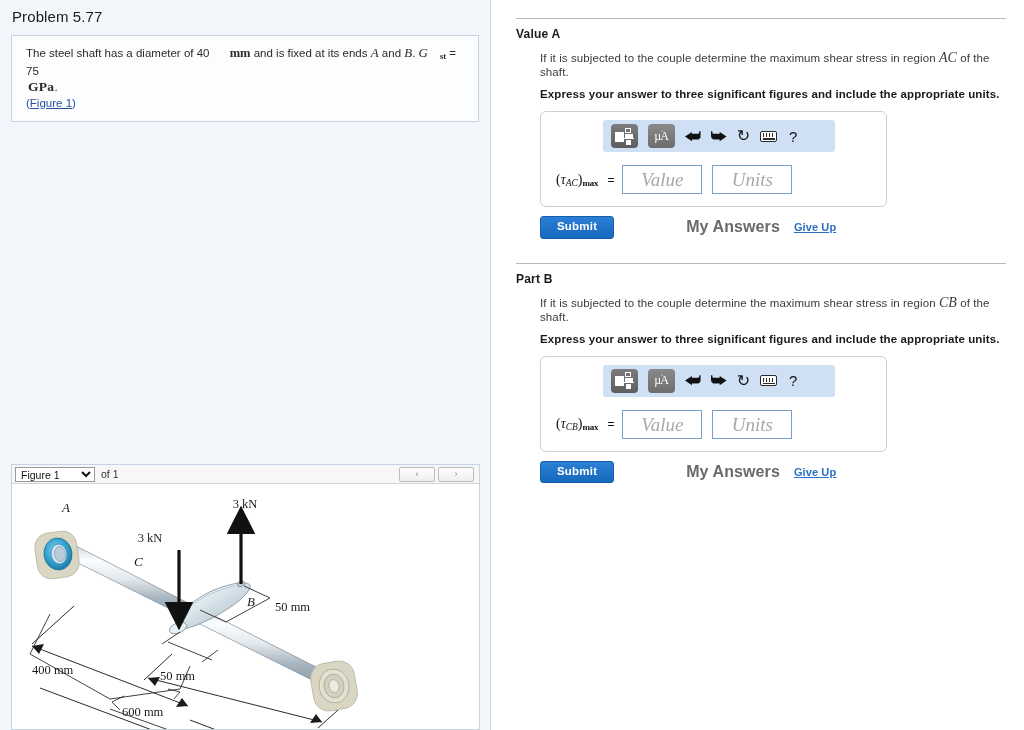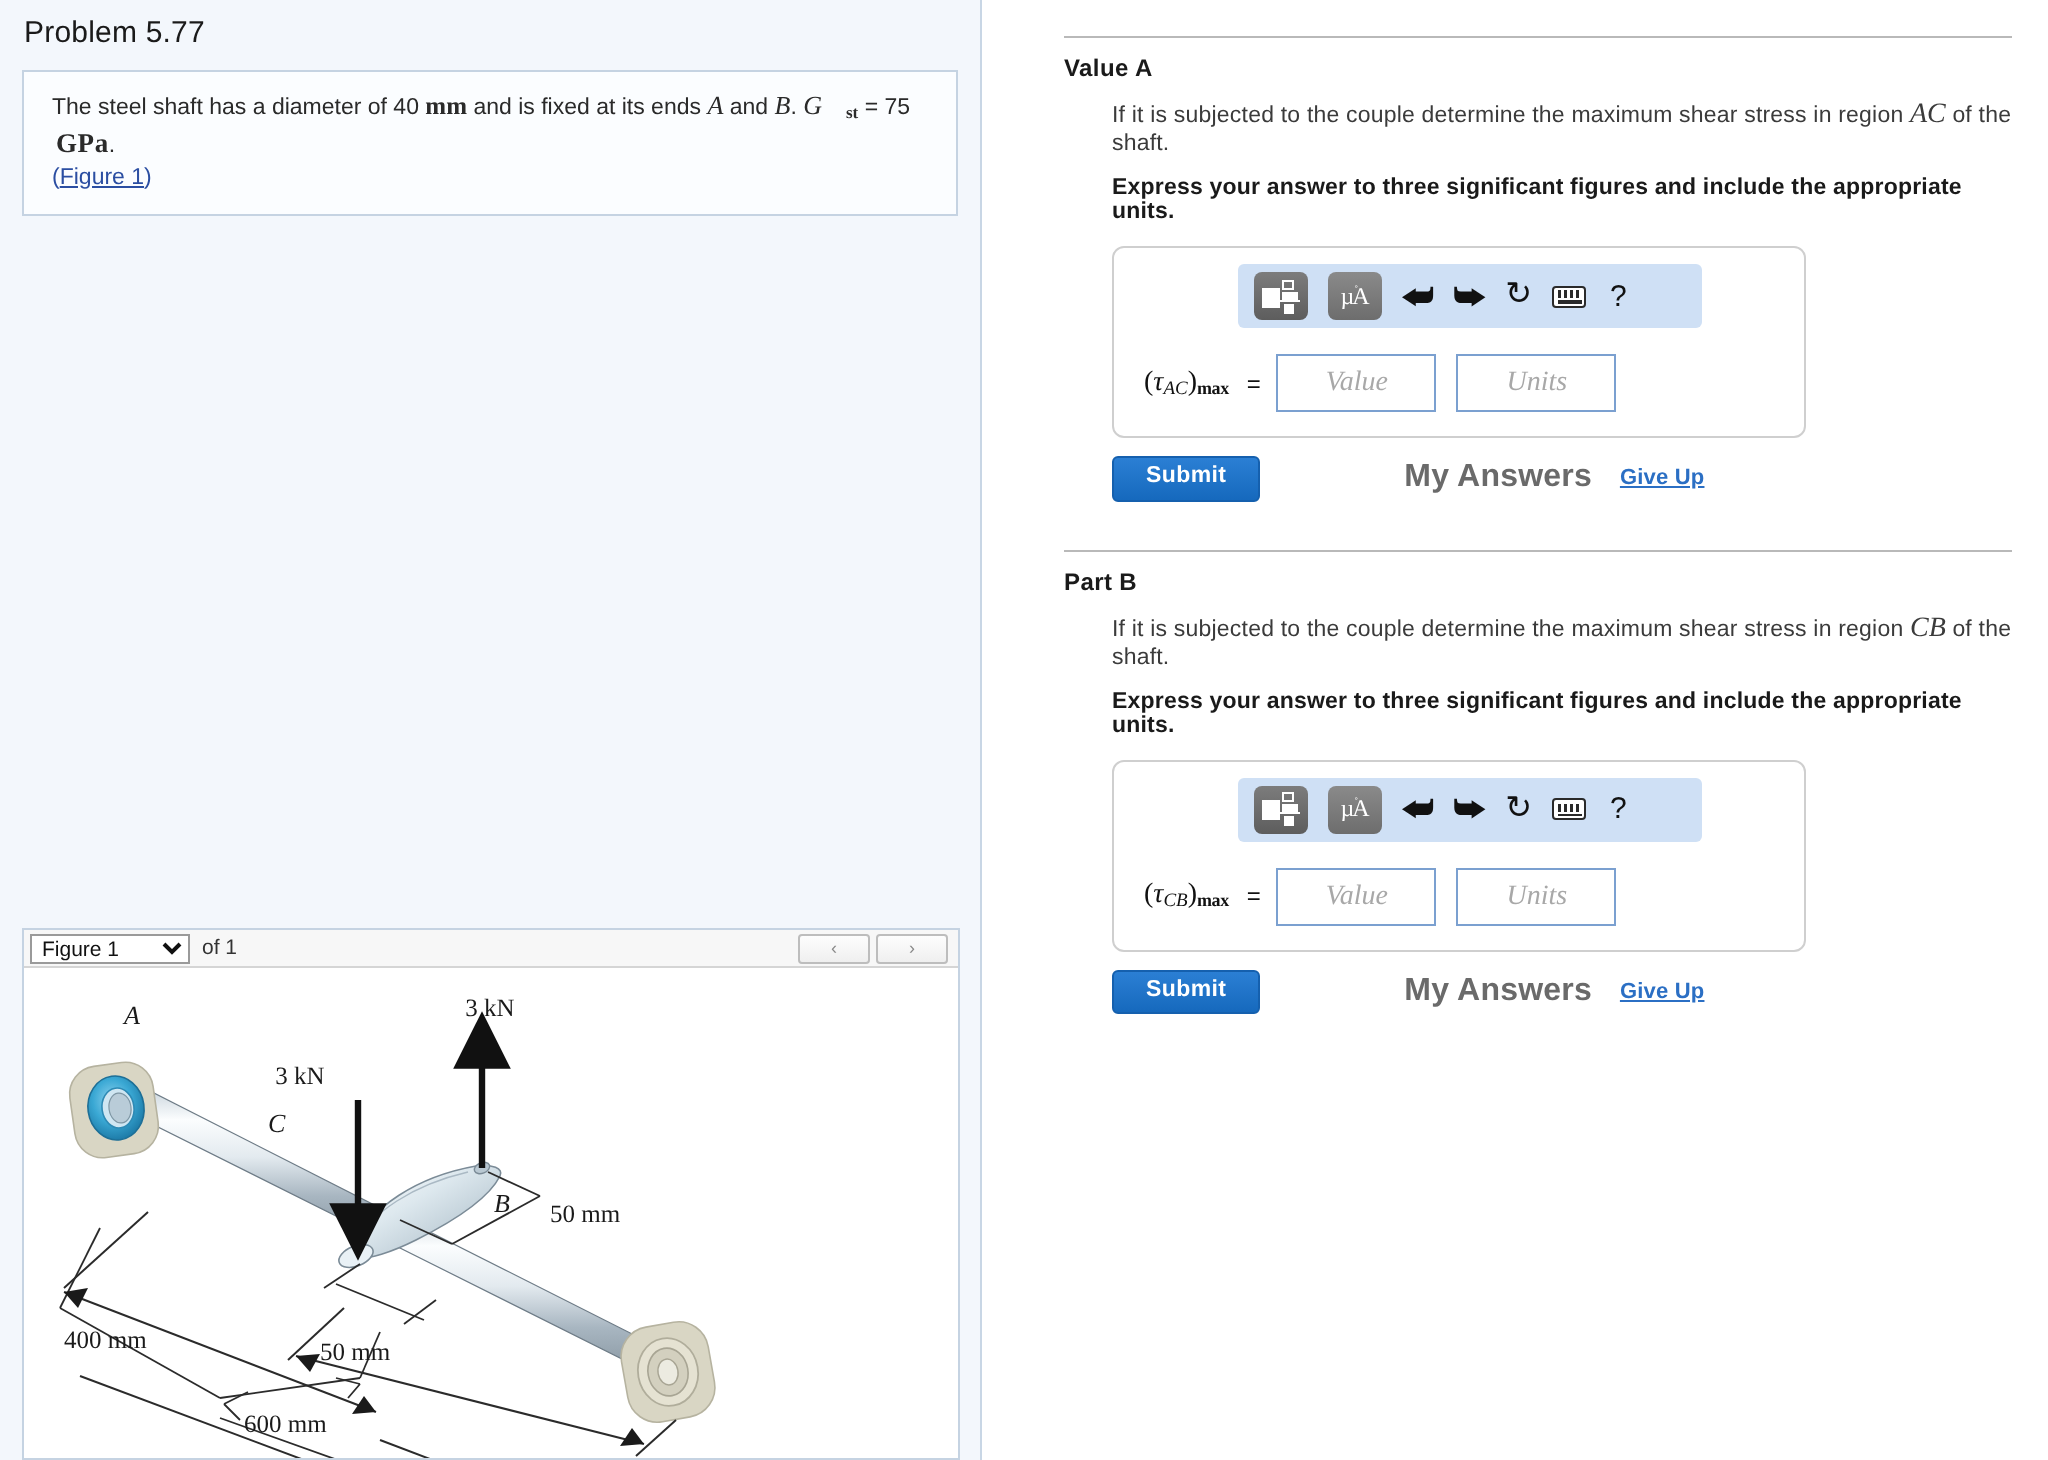--- a/index.html
+++ b/index.html
@@ -7,21 +7,20 @@
     margin: 0; padding: 0;
     width: 1024px; height: 730px;
     overflow: hidden;
     background: #ffffff;
     font-family: "Liberation Sans", sans-serif;
   }
   .page {
     position: relative;
     width: 1024px; height: 730px;
     display: flex;
-    gap: 16px;
   }
 
   
   .left-panel {
     position: relative;
     width: 491px;
     height: 730px;
     background: #f3f7fc;
     border-right: 1px solid #c8d6e5;
     flex: 0 0 491px;
@@ -39,21 +38,21 @@
     background: #fbfdff;
     padding: 9px 10px 10px 14px;
     min-height: 56px;
   }
   .problem-text {
     font-size: 11.5px;
     color: #2a2a2a;
     line-height: 15px;
   }
   .problem-text .it { font-family: "Liberation Serif", serif; font-style: italic; font-size: 13px; }
-  .problem-text .bsym { font-family: "Liberation Serif", serif; font-weight: bold; font-size: 12.5px; }
+  .problem-text .bsym { font-family: "Liberation Serif", serif; font-weight: bold; font-size: 12.5px; margin-left: 17px; }
   .problem-text .gsym { font-family: "Liberation Serif", serif; font-style: italic; font-size: 13px; }
   .problem-text .sub { font-size: 8.5px; vertical-align: -2px; font-weight: bold; font-style: normal; font-family: "Liberation Serif", serif; padding-left: 12px; }
   .gpa-line { padding-left: 2px; font-family: "Liberation Serif", serif; font-weight: bold; font-size: 13.5px; letter-spacing: .3px; }
   .fig-link {
     display: inline-block;
     margin-top: 1px;
     font-size: 11.5px;
     color: #2b4ea2;
   }
   .fig-link a { color: #2b4ea2; text-decoration: underline; }
@@ -246,21 +245,21 @@
   .ans-label .tau { font-style: italic; }
   .ans-label .sb { font-size: 9.5px; vertical-align: -2px; font-style: italic; }
   .ans-label .mx { font-size: 9px; vertical-align: -2px; font-weight: bold; font-style: normal; letter-spacing: -.2px;}
   .ans-eq { font-size: 12px; color: #111; margin: 0 2px 0 3px; font-family: "Liberation Sans", sans-serif;}
   .ans-input {
     width: 80px; height: 29px;
     border: 1px solid #7ba0d0;
     background: #ffffff;
     font-family: "Liberation Serif", serif;
     font-style: italic;
-    font-size: 14px;
+    font-size: 19px;
     color: #a8a8a8;
     text-align: center;
     line-height: 27px;
     overflow: hidden;
   }
   .ans-input + .ans-input { margin-left: 4px; }
 
   .submit-row {
     display: flex;
     align-items: center;

